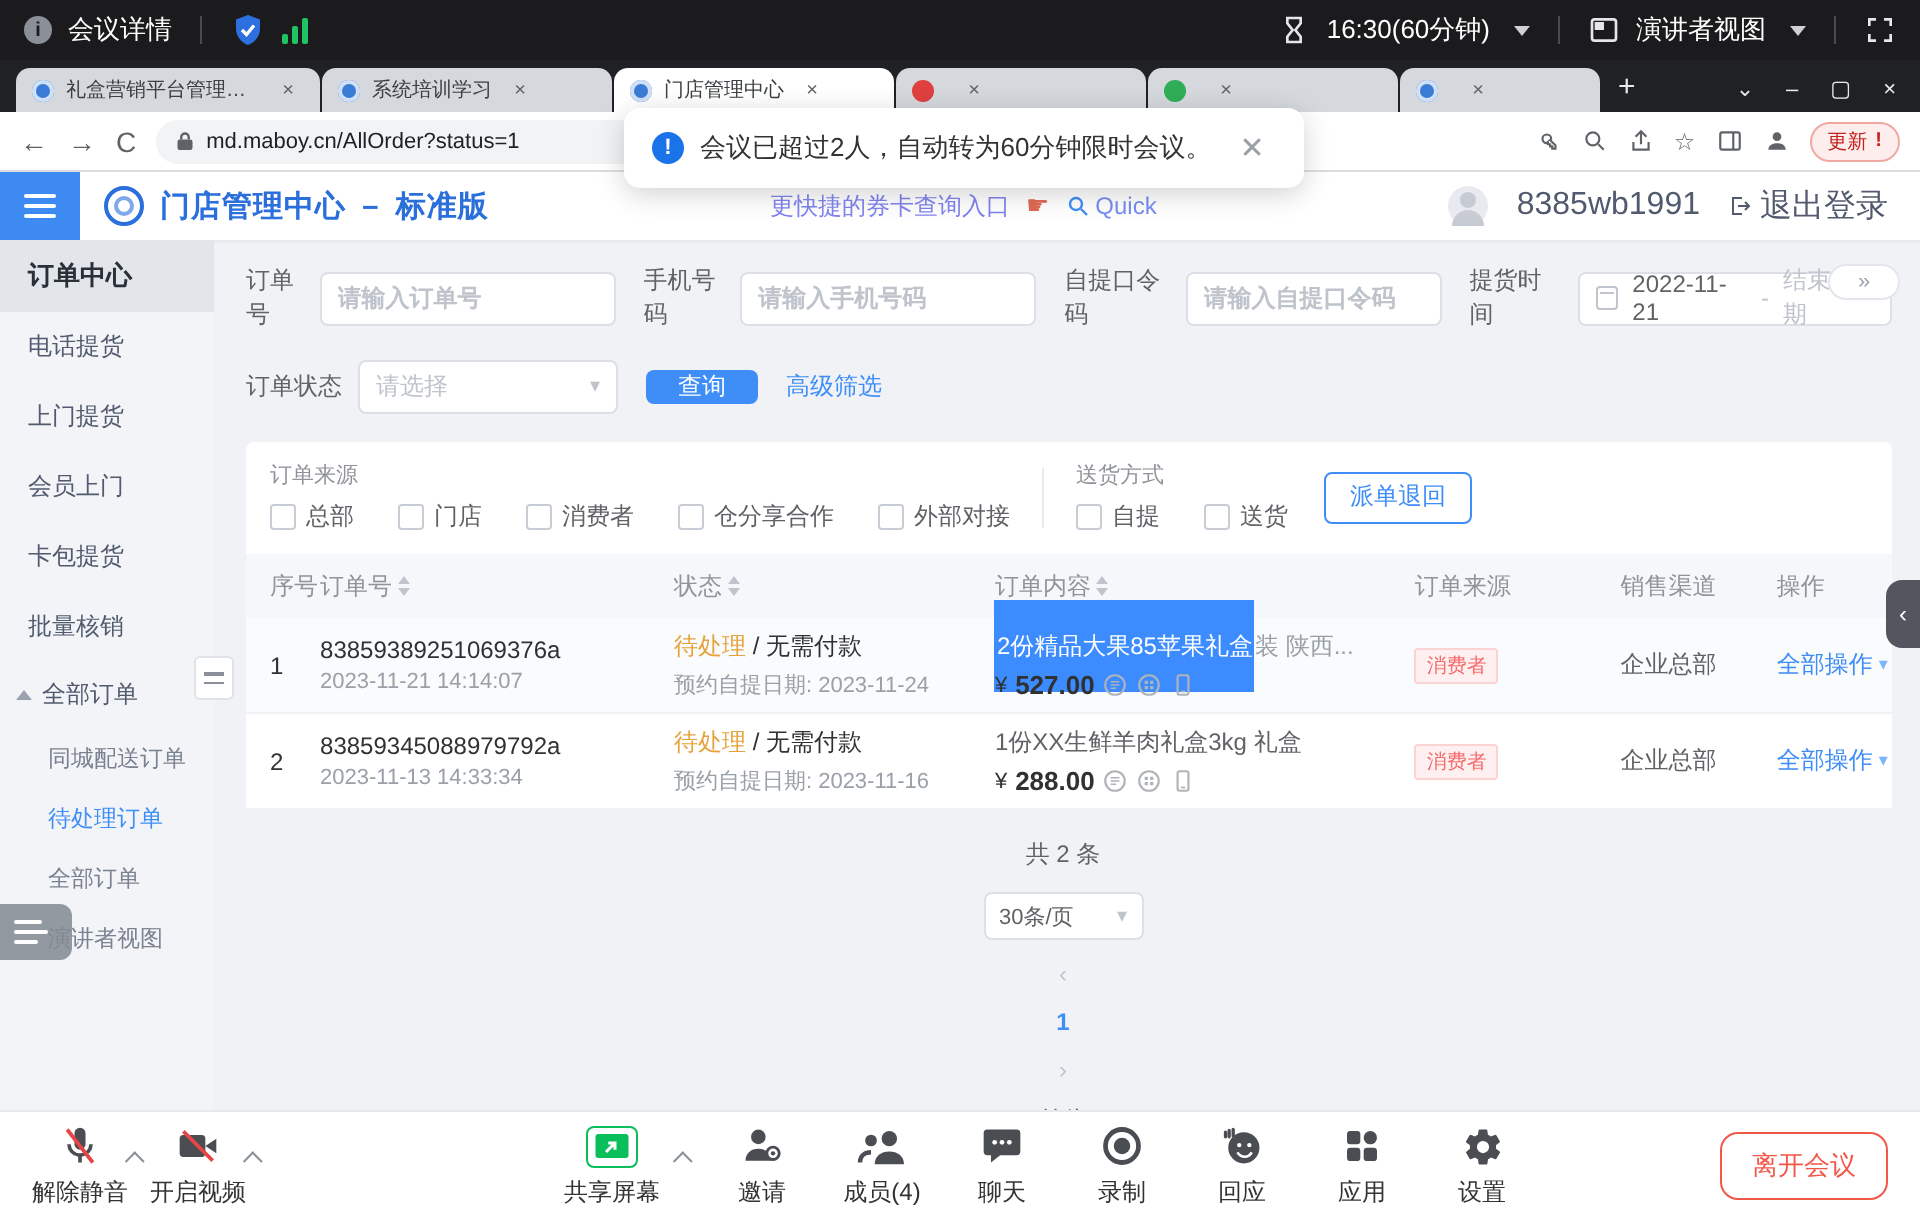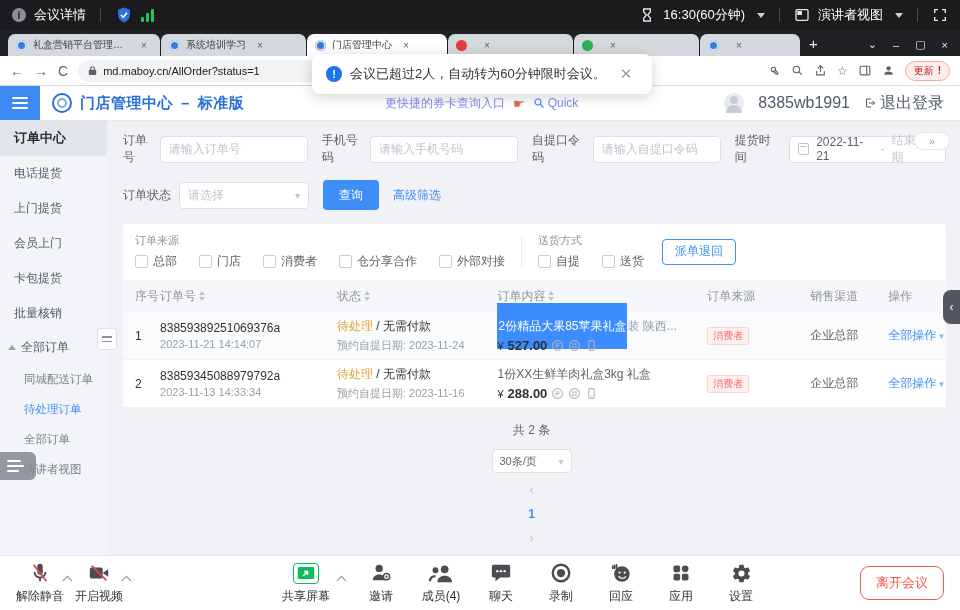--- a/index.html
+++ b/index.html
@@ -72,31 +72,31 @@
   .sb-handle { position:absolute; right:-10px; top:208px; width:20px; height:22px; background:#fff; border:1px solid #dfe3e8; border-radius:3px; display:flex; flex-direction:column; justify-content:center; align-items:center; gap:3px; z-index:6; }
   .sb-handle i { width:10px; height:1.5px; background:#8a909a; display:block; }
   .list-fab { position:absolute; left:0; top:332px; width:36px; height:28px; background:rgba(130,136,145,.85); border-radius:0 6px 6px 0; display:flex; flex-direction:column; justify-content:center; padding-left:7px; gap:3px; }
   .list-fab i { display:block; height:2px; background:#fff; border-radius:1px; position:relative; }
   .list-fab i::before { content:""; position:absolute; left:-0px; }
   .lf1{width:14px} .lf2{width:17px} .lf3{width:12px}
 
   .content { flex:1; position:relative; padding:12px 14px 0 16px; overflow:hidden; }
   .f-row { display:flex; align-items:center; gap:14px; margin-bottom:14px; font-size:12px; color:#606266; }
   .f-grp { display:flex; align-items:center; gap:8px; }
-  .inp { height:27px; border:1px solid #dcdfe6; border-radius:4px; background:#fff; font-size:12px; color:#303133; padding:0 8px; font-family:inherit; }
+  .inp { height:27px; border:1px solid #dcdfe6; border-radius:4px; background:#fff; font-size:12px; color:#303133; padding:0 8px; font-family:inherit;font-weight:bold; }
   .inp::placeholder { color:#bfc4cc; }
   .datebox { height:27px; border:1px solid #dcdfe6; border-radius:4px; background:#fff; display:flex; align-items:center; padding:0 8px; gap:7px; font-size:12px; }
   .cal { width:12px; height:12px; border:1.4px solid #c0c4cc; border-radius:2px; position:relative; }
   .cal::before { content:""; position:absolute; top:2px; left:1px; right:1px; height:1.4px; background:#c0c4cc; }
   .d-val { color:#606266; }
   .d-sep { color:#c0c4cc; }
   .d-ph { color:#bfc4cc; }
   .selbox { width:130px; height:27px; border:1px solid #dcdfe6; border-radius:4px; background:#fff; display:flex; align-items:center; justify-content:space-between; padding:0 8px; color:#bfc4cc; font-size:12px; }
   .sel-ar { color:#c0c4cc; font-size:10px; }
-  .btn-pri { height:30px; padding:0 16px; background:#3f8ef7; border:none; border-radius:4px; color:#fff; font-size:12px; font-family:inherit; }
+  .btn-pri { height:17px; padding:0 16px; background:#3f8ef7; border:none; border-radius:4px; color:#fff; font-size:12px; font-family:inherit; }
   .lnk { color:#3f8ef7; font-size:12px; }
   .expand-pill { position:absolute; right:10px; top:12px; width:36px; height:18px; border:1px solid #e3e6eb; border-radius:10px; background:#fff; color:#9aa2af; font-size:11px; display:flex; align-items:center; justify-content:center; }
 
   .card { background:#fff; border-radius:4px 4px 0 0; }
   .src-row { display:flex; align-items:center; padding:9px 12px 10px; font-size:12px; color:#606266; }
   .ck-grp { display:flex; flex-direction:column; gap:5px; }
   .ck-grp .gl { font-size:11px; color:#909399; }
   .cks { display:flex; align-items:center; gap:22px; }
   .ck { display:flex; align-items:center; gap:5px; }
   .ckb { width:13px; height:13px; border:1px solid #c8ccd4; border-radius:2px; background:#fff; }

